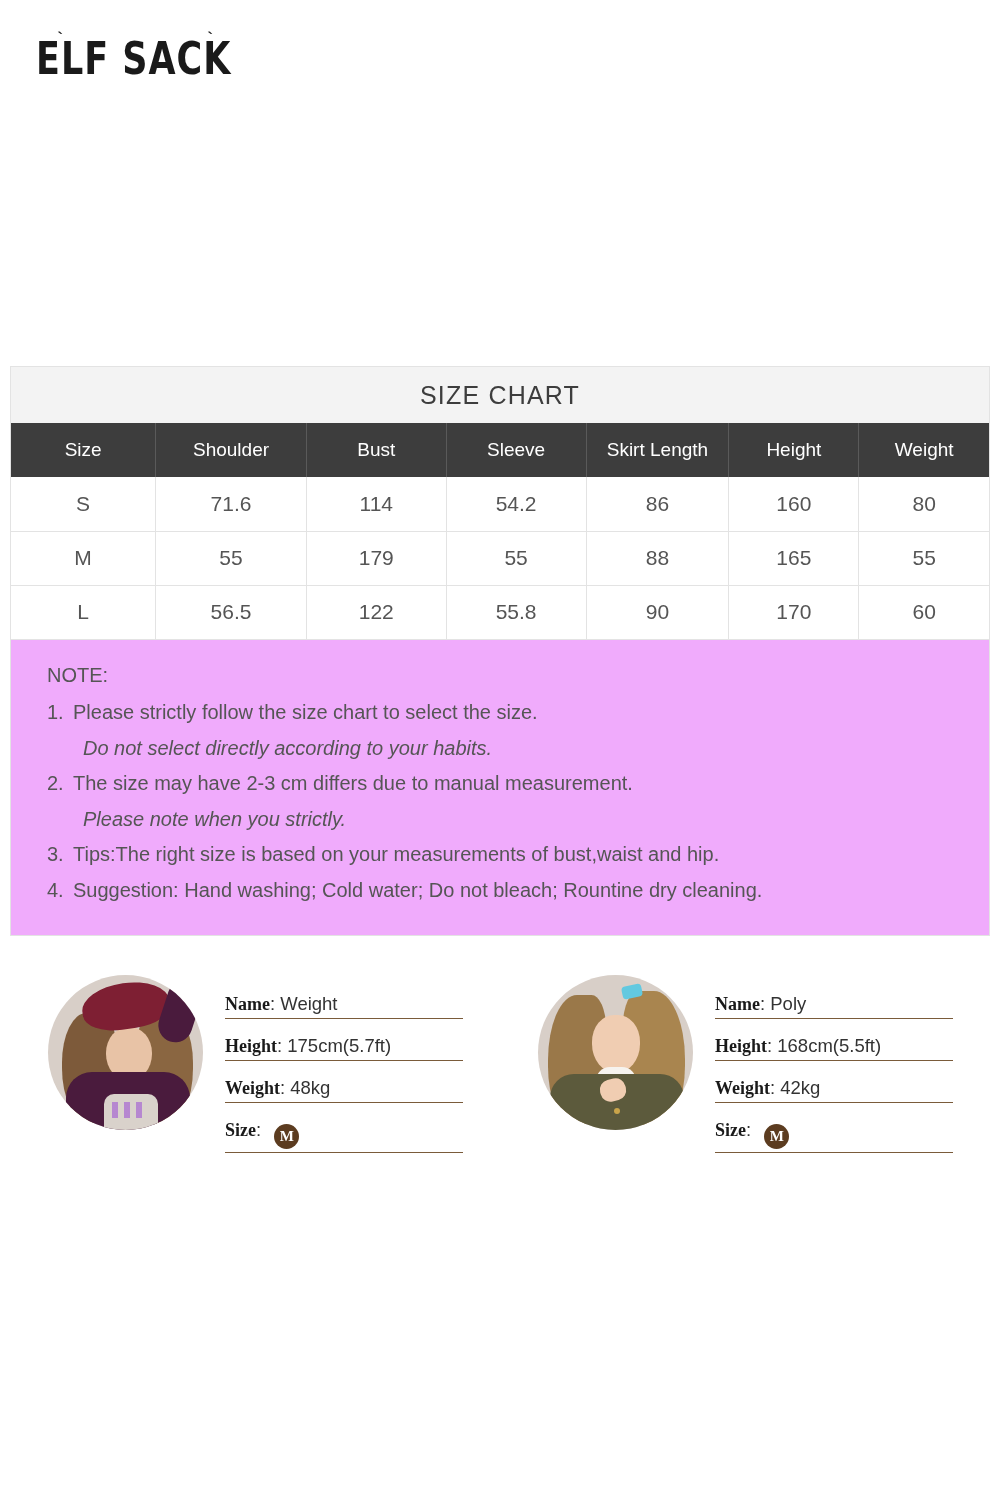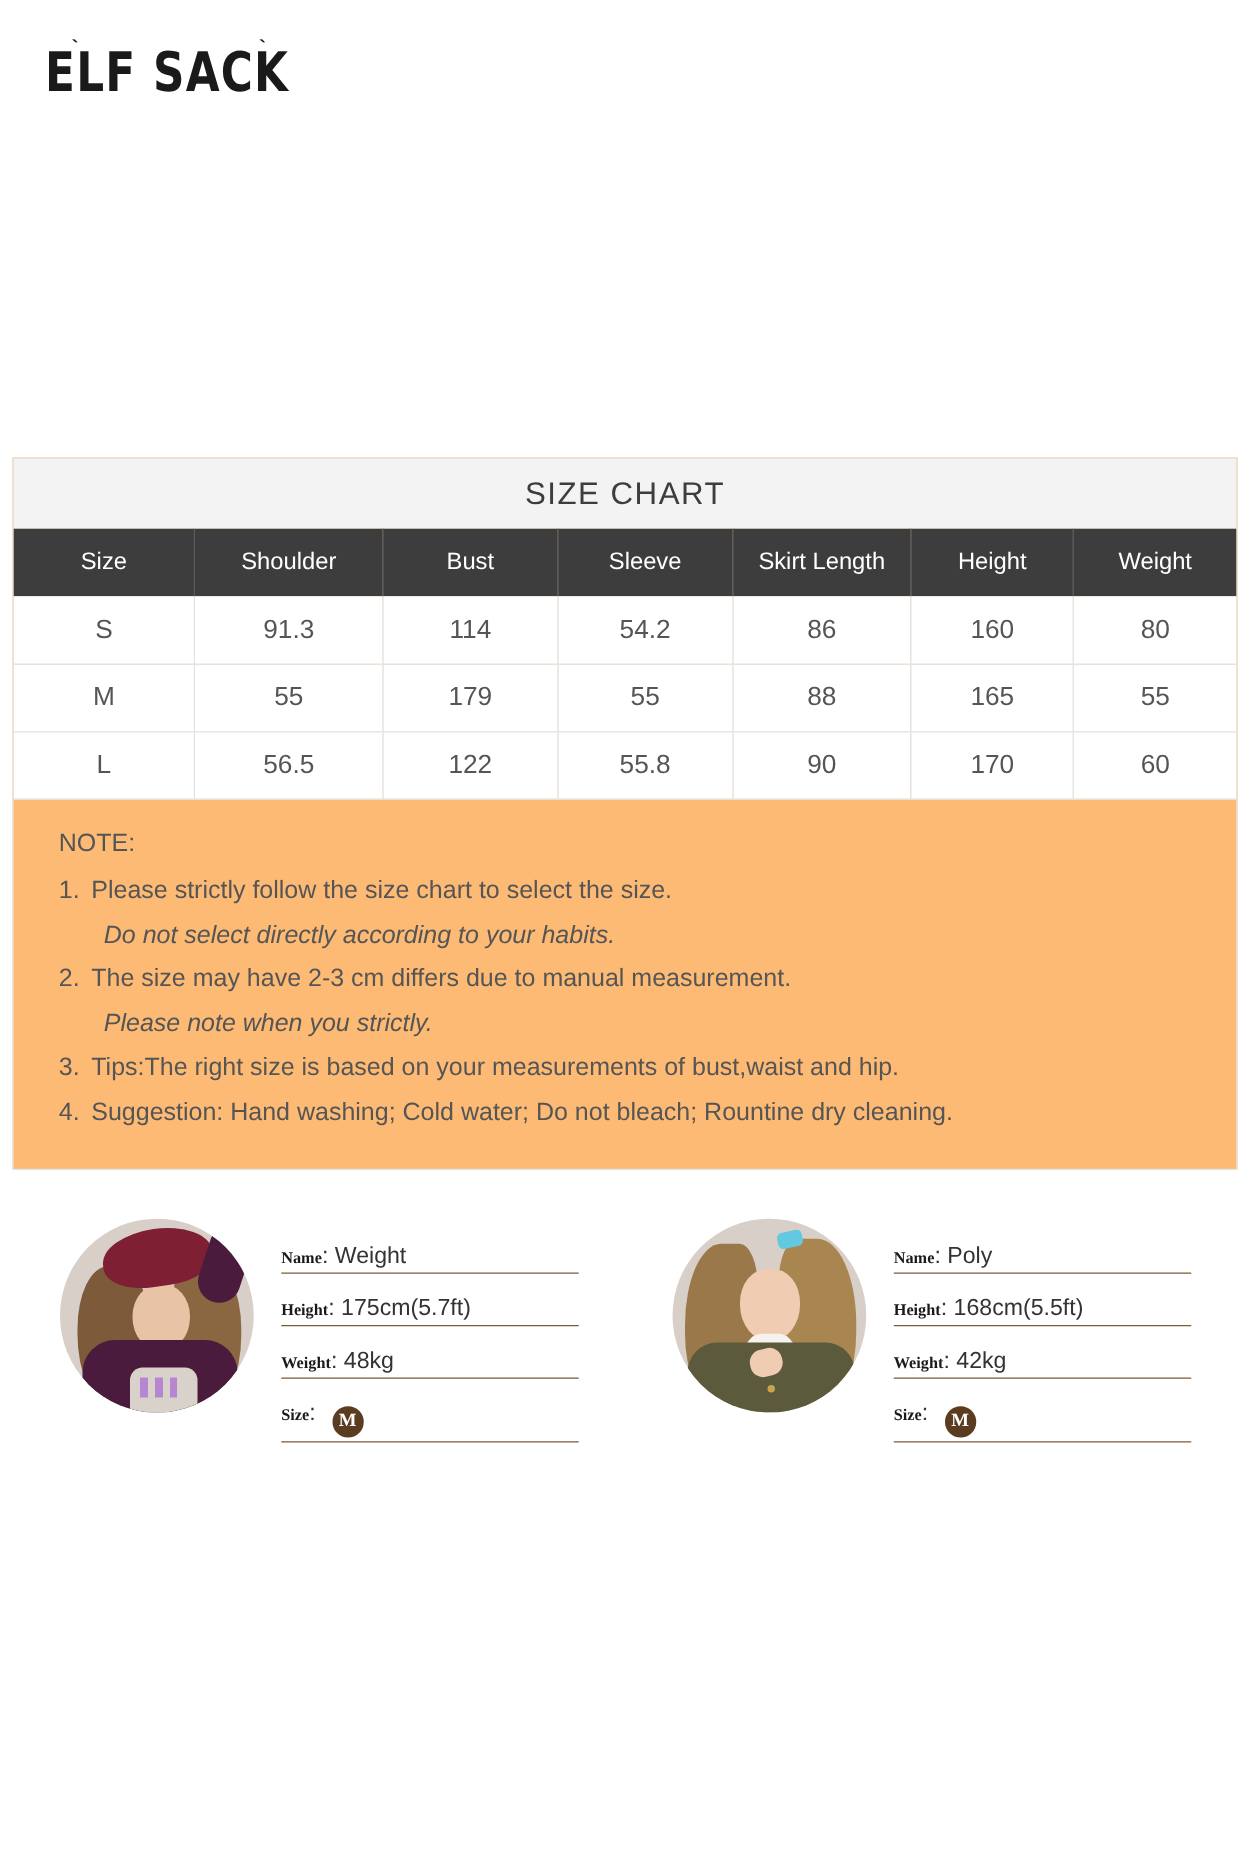--- a/index.html
+++ b/index.html
@@ -40,21 +40,21 @@
     font-size: 15px;
     transform: scaleY(0.8) rotate(-8deg);
   }
 
   
   .chart-wrap {
     position: absolute;
     left: 10px; top: 366px;
     width: 980px;
     border: 1px solid #e3e3e3;
-    background: #fdba74;
+    background: #f0abfc;
   }
   .chart-title {
     height: 56px;
     background: #f3f3f3;
     display: flex; align-items: center; justify-content: center;
     font-size: 25px;
     letter-spacing: 1.2px;
     color: #3d3d3d;
     font-weight: 400;
   }
@@ -141,21 +141,21 @@
     padding-bottom: 3px;
     margin-bottom: 16px;
     font-size: 18.5px;
     color: #333;
     white-space: nowrap;
   }
   .model .row:last-child { margin-bottom: 0; }
   .model .row .k {
     font-family: "Liberation Serif", serif;
     font-weight: 700;
-    font-size: 13px;
+    font-size: 18px;
     color: #1a1a1a;
   }
   .size-badge {
     display: inline-flex;
     align-items: center; justify-content: center;
     width: 25px; height: 25px;
     border-radius: 50%;
     background: #5c3c20;
     color: #fff;
     font-size: 15px;
@@ -306,21 +306,21 @@
           <th>Bust</th>
           <th>Sleeve</th>
           <th>Skirt Length</th>
           <th>Height</th>
           <th>Weight</th>
         </tr>
       </thead>
       <tbody>
         <tr>
           <td>S</td>
-          <td>91.3</td>
+          <td>71.6</td>
           <td>114</td>
           <td>54.2</td>
           <td>86</td>
           <td>160</td>
           <td>80</td>
         </tr>
         <tr>
           <td>M</td>
           <td>55</td>
           <td>179</td>

